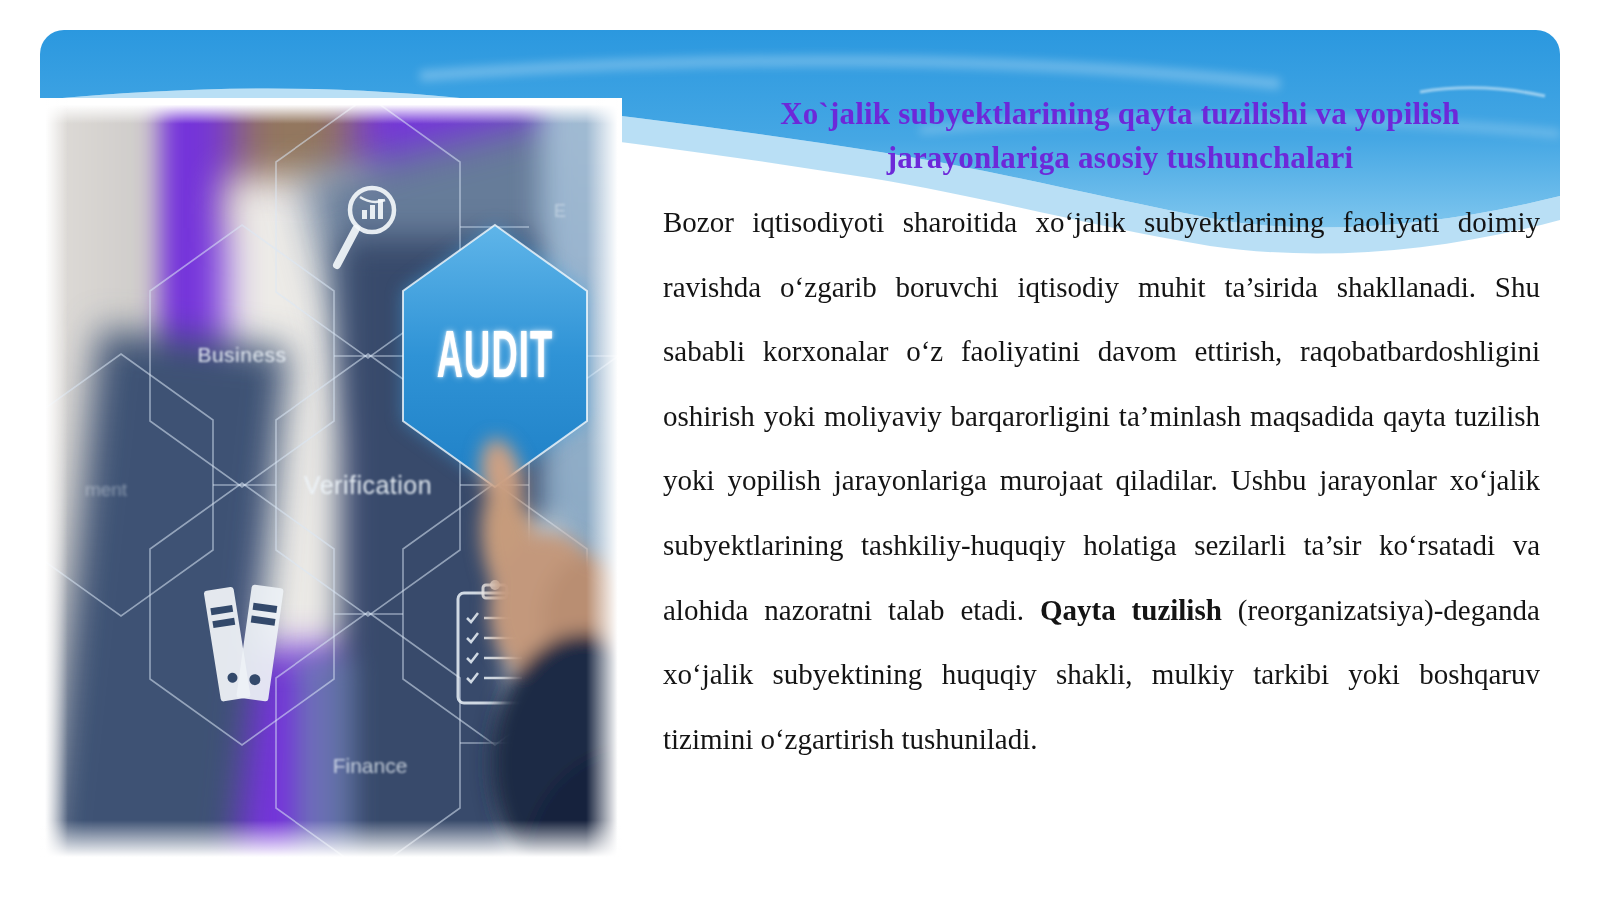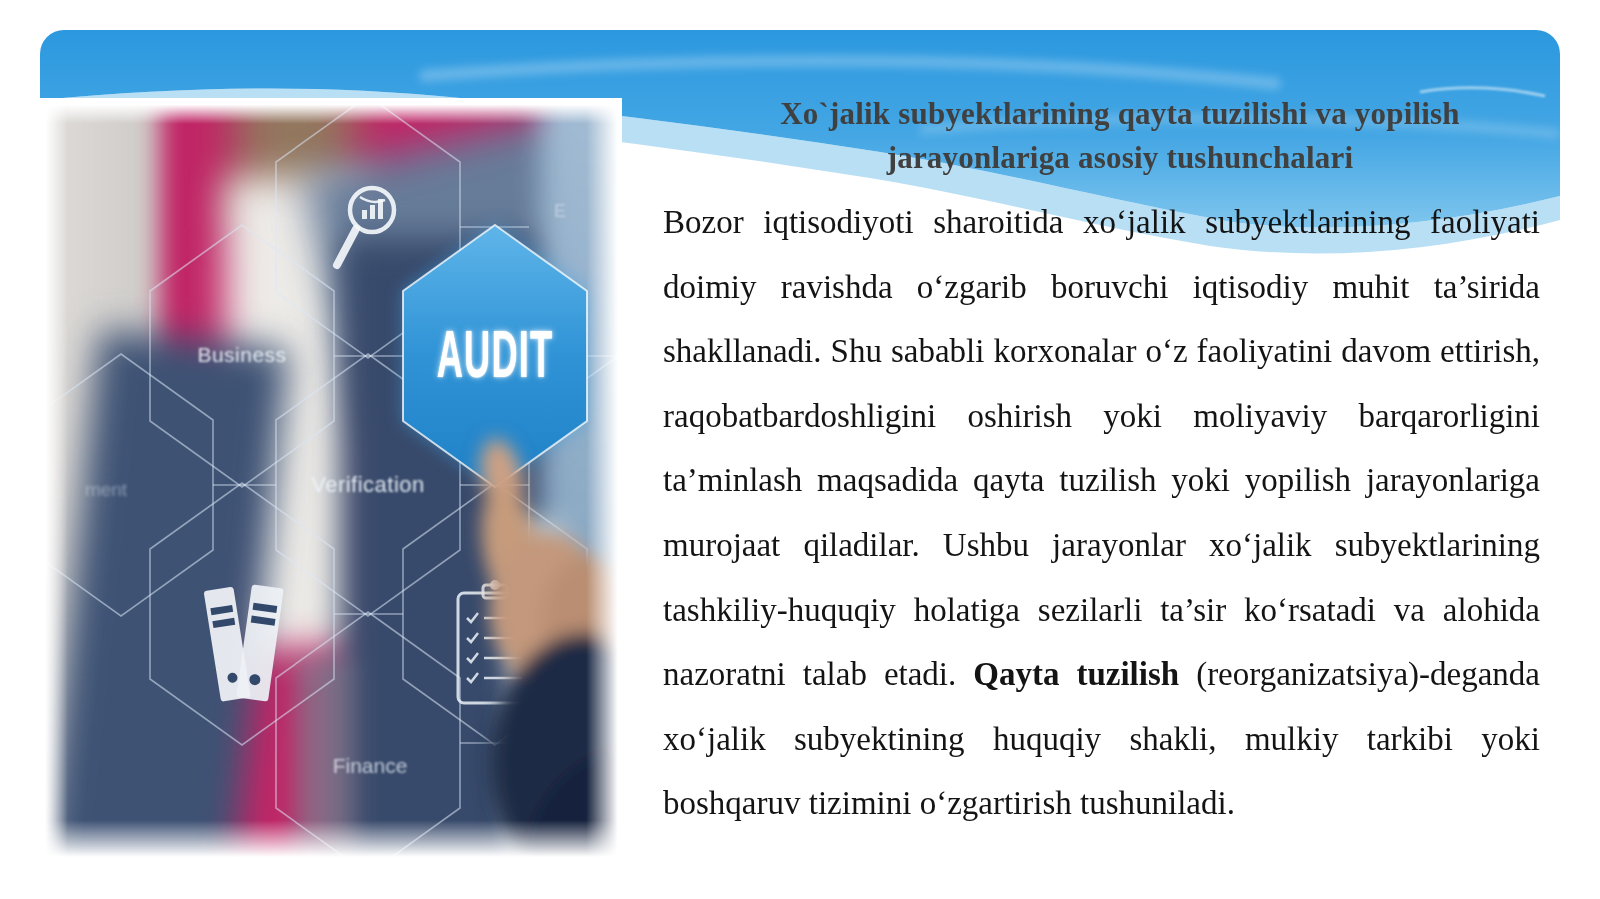--- a/index.html
+++ b/index.html
@@ -2,43 +2,43 @@
 <html><head>
 <meta charset="utf-8">
 <style>
   html,body{margin:0;padding:0;background:#ffffff;}
   .page{position:relative;width:1600px;height:899px;overflow:hidden;background:#ffffff;
         font-family:"Liberation Serif","DejaVu Serif",serif;}
   .card{position:absolute;left:40px;top:30px;width:1520px;height:990px;
         background:#ffffff;border-radius:24px;overflow:hidden;}
   .header-wave{position:absolute;left:0;top:0;width:1520px;height:260px;display:block;}
   .title{position:absolute;left:600px;top:62px;width:960px;text-align:center;
-         color:#404040;font-weight:bold;font-size:31px;line-height:44px;letter-spacing:.2px;}
+         color:#6d28d9;font-weight:bold;font-size:31px;line-height:44px;letter-spacing:.2px;}
   .bodytext{position:absolute;left:623px;top:160px;width:877px;
-            font-size:33px;line-height:64.6px;color:#141414;text-align:justify;}
+            font-size:29px;line-height:64.6px;color:#141414;text-align:justify;}
   .bodytext b{font-weight:bold;}
 
   
-  .photo{position:absolute;left:0;top:68px;width:582px;height:764px;overflow:hidden;background:#be185d;}
+  .photo{position:absolute;left:0;top:68px;width:582px;height:764px;overflow:hidden;background:#6d28d9;}
   .blob{position:absolute;filter:blur(16px);}
   .b-wall{left:-30px;top:-20px;width:150px;height:820px;background:linear-gradient(90deg,#e3e0dc,#cac7c4);filter:blur(12px);}
   .b-suitL{left:30px;top:240px;width:190px;height:560px;background:#32486c;transform:rotate(6deg);filter:blur(18px);}
   .b-head{left:195px;top:-30px;width:120px;height:160px;background:#8d6f55;filter:blur(22px);}
   .b-shirt{left:185px;top:80px;width:150px;height:470px;background:#eceae6;filter:blur(18px);}
   .b-shoulder{left:290px;top:40px;width:300px;height:260px;background:#5d7493;transform:rotate(-14deg);filter:blur(20px);}
   .b-suitR{left:300px;top:140px;width:260px;height:700px;background:#2c3f62;filter:blur(16px);}
   .b-bgR{left:500px;top:-20px;width:120px;height:560px;background:linear-gradient(180deg,#9db8d2,#7fa0bd);filter:blur(14px);}
   .b-teal{left:255px;top:560px;width:60px;height:220px;background:#5e9799;opacity:.55;filter:blur(12px);}
   .b-lightstrip{left:468px;top:420px;width:55px;height:420px;background:#ccd5da;opacity:.8;filter:blur(12px);}
   .haze{position:absolute;inset:0;background:rgba(255,255,255,0.06);}
   .overlay{position:absolute;left:0;top:0;width:582px;height:764px;filter:blur(.5px);}
   .hex-label{position:absolute;transform:translate(-50%,-50%);color:rgba(238,244,250,.92);
              font-family:"Liberation Sans","DejaVu Sans",sans-serif;filter:blur(.8px);white-space:nowrap;}
   .lab-business{left:202px;top:257px;font-size:21px;letter-spacing:.5px;}
-  .lab-verification{left:328px;top:387px;font-size:22px;letter-spacing:.5px;text-align:center;}
+  .lab-verification{left:328px;top:387px;font-size:25px;letter-spacing:.5px;text-align:center;}
   .lab-finance{left:330px;top:668px;font-size:21px;opacity:.8;filter:blur(1.1px);}
   .lab-ment{left:66px;top:392px;font-size:19px;opacity:.45;filter:blur(1.6px);}
   .lab-e{left:520px;top:113px;font-size:18px;opacity:.5;filter:blur(1.2px);}
   .audit-text{position:absolute;left:455px;top:256px;transform:translate(-50%,-50%) scale(.55,1);
               font-family:"Liberation Sans","DejaVu Sans",sans-serif;font-weight:bold;font-size:66px;
               color:#ffffff;letter-spacing:2px;filter:blur(.4px);
               text-shadow:0 0 10px rgba(255,255,255,.65),0 0 3px rgba(255,255,255,.9);}
   .fade{position:absolute;pointer-events:none;}
   .fade-l{left:0;top:0;bottom:0;width:28px;background:linear-gradient(90deg,#fff 18%,rgba(255,255,255,0));}
   .fade-r{right:0;top:0;bottom:0;width:36px;background:linear-gradient(270deg,#fff 12%,rgba(255,255,255,0));}

